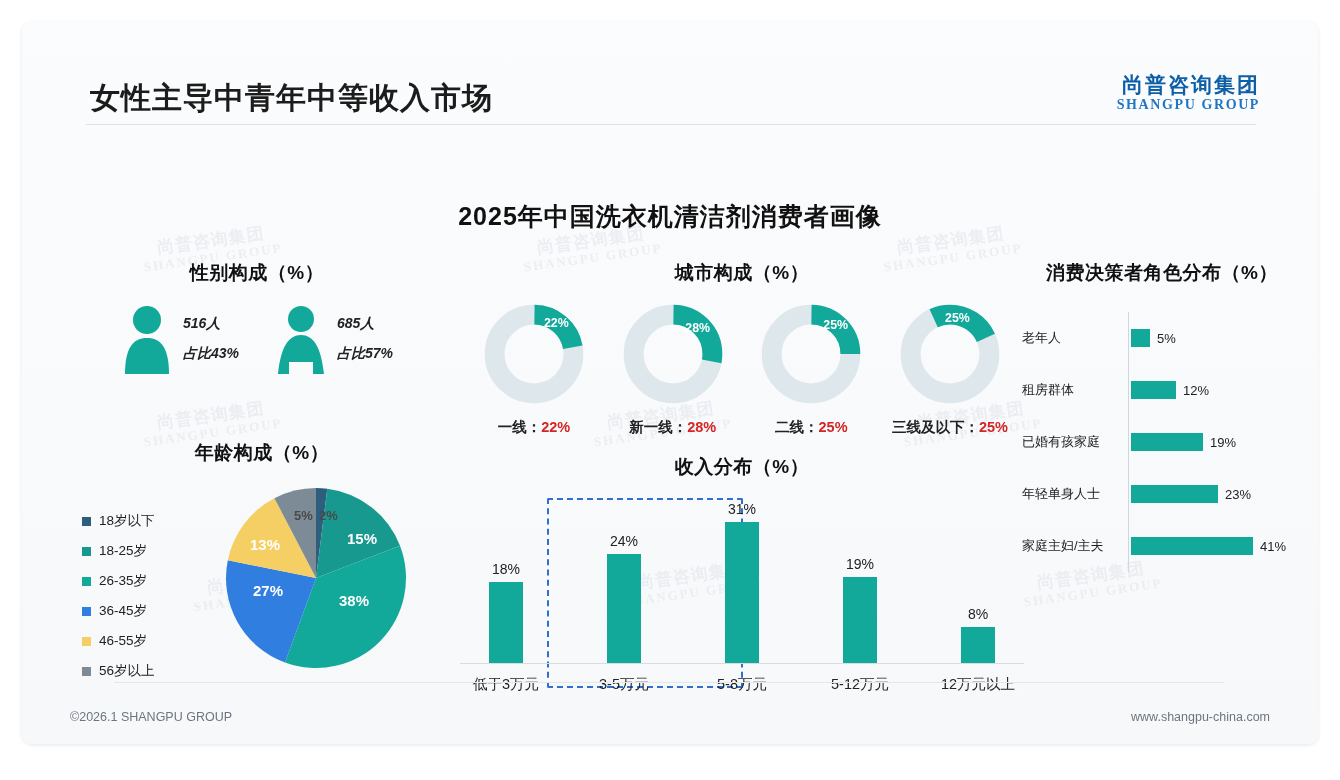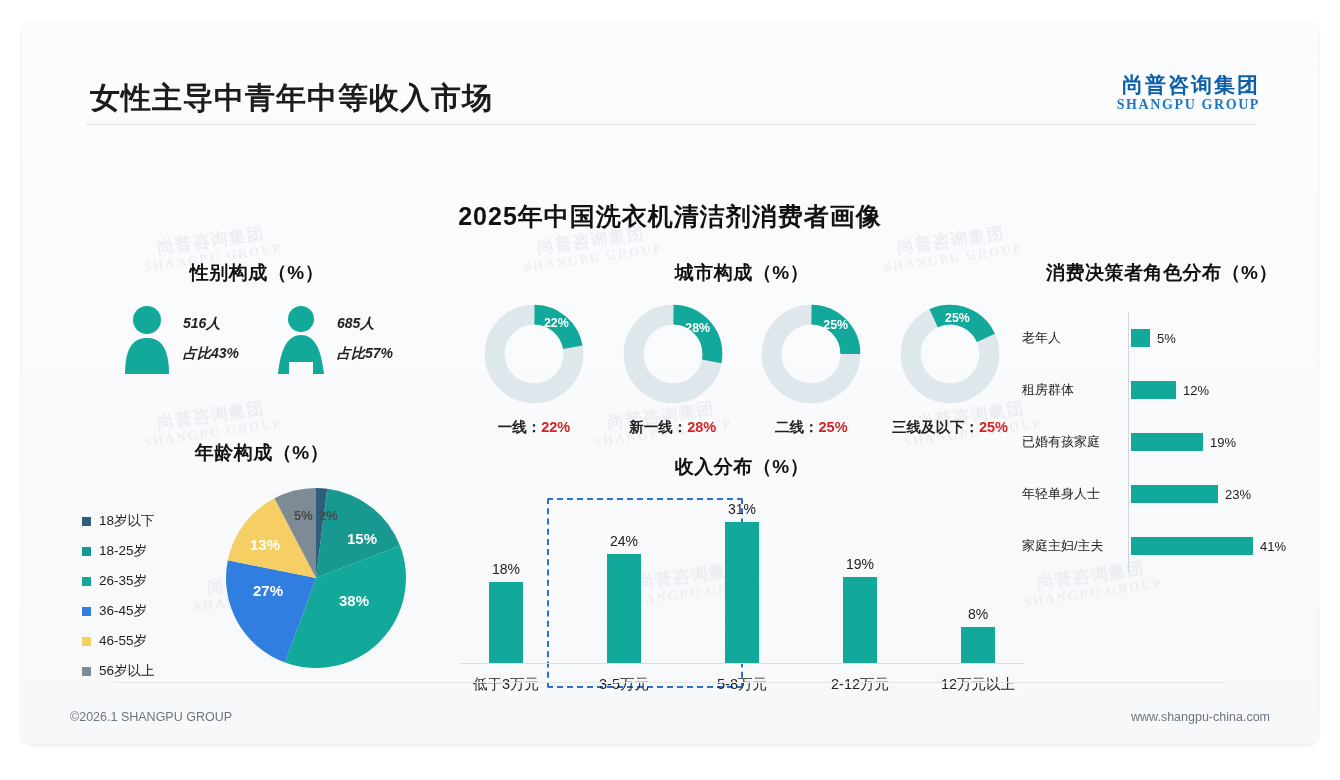--- a/index.html
+++ b/index.html
@@ -326,21 +326,21 @@
         <div class="inc-col">
             <div class="inc-val">8%</div>
             <div class="inc-bar" style="height:37px"></div>
           </div>
       </div>
       <div class="inc-base"></div>
       <div class="inc-cats">
         <div class="inc-cat">低于3万元</div>
         <div class="inc-cat">3-5万元</div>
         <div class="inc-cat">5-8万元</div>
-        <div class="inc-cat">2-12万元</div>
+        <div class="inc-cat">5-12万元</div>
         <div class="inc-cat">12万元以上</div>
       </div>
     </div>
   </div>
 
   <div class="note-line"></div>
 
   <div class="footer-l">©2026.1 SHANGPU GROUP</div>
   <div class="footer-r">www.shangpu-china.com</div>
 </div>

